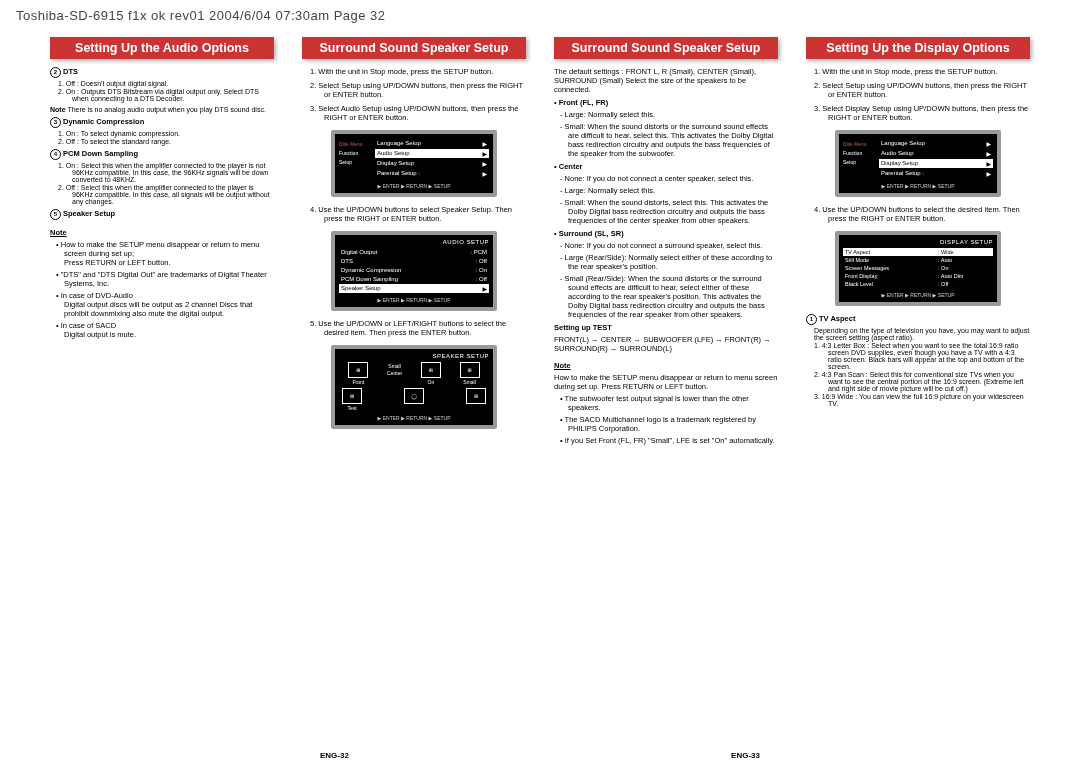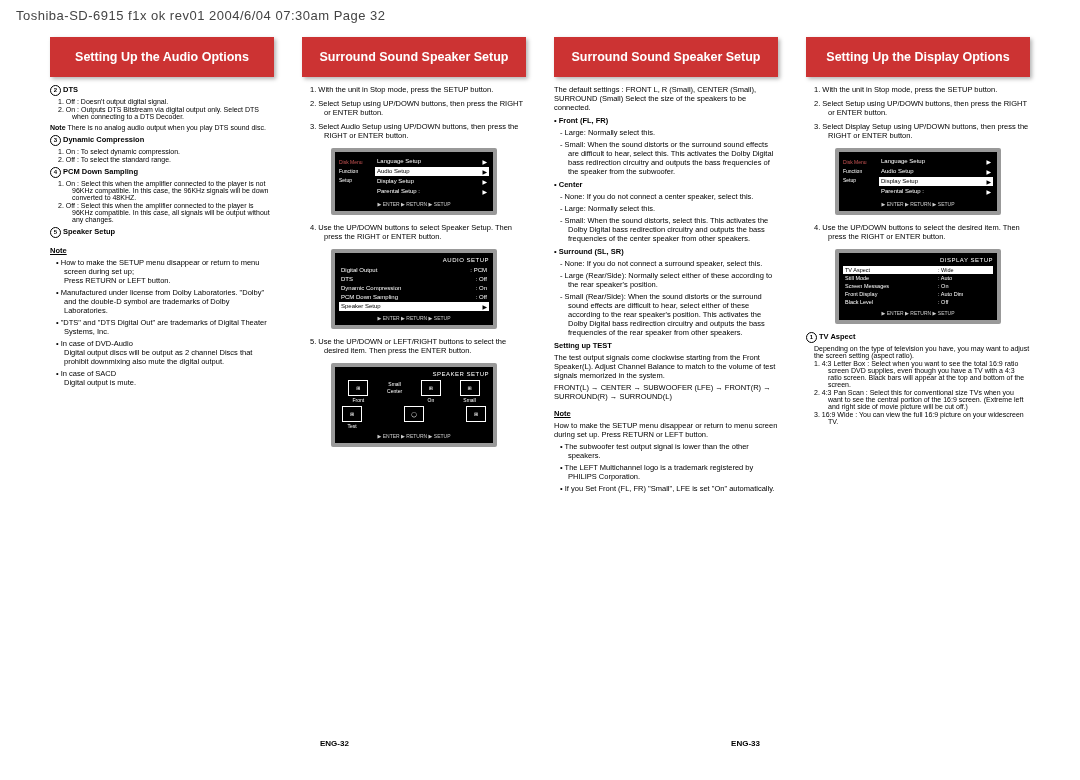--- a/index.html
+++ b/index.html
@@ -25,21 +25,21 @@
   }
   .col {
     flex: 1 1 0;
     min-width: 0;
   }
   .banner {
     background: #c33;
     color: #fff;
     font-weight: bold;
     font-size: 12.5px;
-    padding: 13px 8px;
+    padding: 4px 8px;
     margin-bottom: 8px;
     text-align: center;
     white-space: nowrap;
     box-shadow: 2px 2px 4px rgba(0,0,0,0.3);
   }
   .subhead { font-weight: bold; margin: 4px 0 2px 0; }
   .num-item { margin: 3px 0 3px 0; padding-left: 14px; text-indent: -14px; }
   .sub-num { margin: 1px 0 1px 8px; padding-left: 14px; text-indent: -14px; font-size: 7px; }
   .note-row { margin: 4px 0 1px 0; font-size: 7px; }
   .note-row .nb { font-weight: bold; }
@@ -64,21 +64,21 @@
   .screen .left-col { display: flex; }
   .screen .sidebox { width: 32px; font-size: 5px; }
   .screen .sidebox div { margin: 3px 0; }
   .screen .sidebox .act { color: #c55; }
   .screen .mainbox { flex: 1; margin-left: 4px; }
   .spk-screen .spk-row { display:flex; justify-content: space-around; margin: 3px 0;}
   .spk-screen .spk { width: 18px; height: 14px; border: 1px solid #fff; font-size:5px; display:flex; align-items:center; justify-content:center;}
   .spk-screen .lbl { font-size:5px; text-align:center; margin-top:1px;}
   .page-foot {
     position: absolute;
-    bottom: 32px;
+    bottom: 20px;
     font-weight: bold;
     font-size: 8px;
   }
   .pf-left { left: 320px; }
   .pf-right { right: 320px; text-align: right; }
   .circled { display:inline-block; border:1px solid #000; border-radius:50%; width:9px; height:9px; line-height:9px; text-align:center; font-size:6px; margin-right:2px;}
   table.ds { width: 100%; border-collapse: collapse; font-size: 5.5px; color:#fff;}
   table.ds td { padding: 1px 2px; }
   table.ds td.r { text-align: left; }
 </style>
@@ -102,21 +102,20 @@
     <div class="sub-num">2. Off : To select the standard range.</div>
 
     <div class="subhead"><span class="circled">4</span><span>PCM Down Sampling</span></div>
     <div class="sub-num">1. On : Select this when the amplifier connected to the player is not 96KHz compatible. In this case, the 96KHz signals will be down converted to 48KHZ.</div>
     <div class="sub-num">2. Off : Select this when the amplifier connected to the player is 96KHz compatible. In this case, all signals will be output without any changes.</div>
 
     <div class="subhead"><span class="circled">5</span><span>Speaker Setup</span></div>
 
     <div class="note-head">Note</div>
     <div class="bullet"><span class="lead">• How to make the SETUP menu disappear or return to menu screen during set up;</span><br><span>Press RETURN or LEFT button.</span></div>
-    <div class="bullet">• Manufactured under license from Dolby Laboratories. "Dolby" and the double-D symbol are trademarks of Dolby Laboratories.</div>
     <div class="bullet">• "DTS" and "DTS Digital Out" are trademarks of Digital Theater Systems, Inc.</div>
     <div class="bullet"><span>• In case of DVD-Audio</span><br><span>Digital output discs will be output as 2 channel Discs that prohibit downmixing also mute the digital output.</span></div>
     <div class="bullet"><span>• In case of SACD</span><br><span>Digital output is mute.</span></div>
   </div>
 
   <div class="col steps">
     <div class="banner">Surround Sound Speaker Setup</div>
     <div class="step">1. With the unit in Stop mode, press the SETUP button.</div>
     <div class="step">2. Select Setup using UP/DOWN buttons, then press the RIGHT or ENTER button.</div>
     <div class="step">3. Select Audio Setup using UP/DOWN buttons, then press the RIGHT or ENTER button.</div>
@@ -229,27 +228,26 @@
     <div class="bullet"><span class="lead">- None:</span><span> If you do not connect a center speaker, select this.</span></div>
     <div class="bullet"><span class="lead">- Large:</span><span> Normally select this.</span></div>
     <div class="bullet"><span class="lead">- Small:</span><span> When the sound distorts, select this. This activates the Dolby Digital bass redirection circuitry and outputs the bass frequencies of the center speaker from other speakers.</span></div>
 
     <div class="subhead">• Surround (SL, SR)</div>
     <div class="bullet"><span class="lead">- None:</span><span> If you do not connect a surround speaker, select this.</span></div>
     <div class="bullet"><span class="lead">- Large (Rear/Side):</span><span> Normally select either of these according to the rear speaker's position.</span></div>
     <div class="bullet"><span class="lead">- Small (Rear/Side):</span><span> When the sound distorts or the surround sound effects are difficult to hear, select either of these according to the rear speaker's position. This activates the Dolby Digital bass redirection circuitry and outputs the bass frequencies of the rear speaker from other speakers.</span></div>
 
     <div class="subhead">Setting up TEST</div>
-    <div class="bullet" style="padding-left:0;text-indent:0;margin-left:0">The test output signals come clockwise starting from the Front Speaker(L). Adjust Channel Balance to match to the volume of test signals memorized in the system.</div>
     <div class="bullet" style="padding-left:0;text-indent:0;margin-left:0">FRONT(L) → CENTER → SUBWOOFER (LFE) → FRONT(R) → SURROUND(R) → SURROUND(L)</div>
 
     <div class="note-head">Note</div>
     <div class="bullet" style="padding-left:0;text-indent:0;margin-left:0">How to make the SETUP menu disappear or return to menu screen during set up. Press RETURN or LEFT button.</div>
     <div class="bullet">• The subwoofer test output signal is lower than the other speakers.</div>
-    <div class="bullet">• The LEFT Multichannel logo is a trademark registered by PHILIPS Corporation.</div>
+    <div class="bullet">• The SACD Multichannel logo is a trademark registered by PHILIPS Corporation.</div>
     <div class="bullet">• If you Set Front (FL, FR) "Small", LFE is set "On" automatically.</div>
   </div>
 
   <div class="col steps">
     <div class="banner">Setting Up the Display Options</div>
     <div class="step">1. With the unit in Stop mode, press the SETUP button.</div>
     <div class="step">2. Select Setup using UP/DOWN buttons, then press the RIGHT or ENTER button.</div>
     <div class="step">3. Select Display Setup using UP/DOWN buttons, then press the RIGHT or ENTER button.</div>
 
     <div class="screen">

